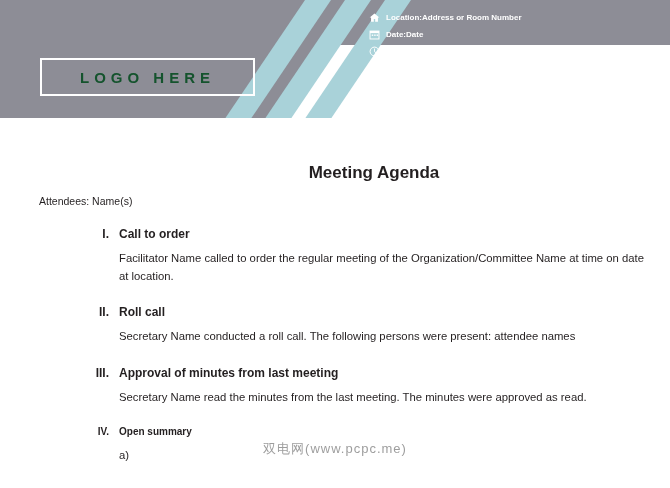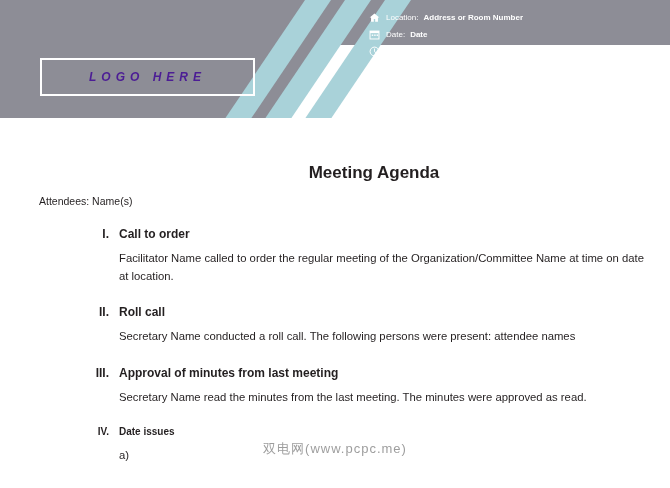--- a/index.html
+++ b/index.html
@@ -65,26 +65,25 @@
     top: 58px;
     width: 215px;
     height: 38px;
     border: 2px solid #ffffff;
     box-sizing: border-box;
     display: flex;
     align-items: center;
     justify-content: center;
   }
   .logo-text {
-    color: #4c1d95;
-    font-size: 12px;
+    color: #14532d;
+    font-size: 15px;
     font-weight: bold;
     letter-spacing: 5px;
     white-space: nowrap;
-    font-style: italic;
   }
 
   
   .meta {
     position: absolute;
     right: 72px;
     top: 10px;
     width: 230px;
     z-index: 5;
   }
@@ -100,22 +99,21 @@
     width: 13px;
     height: 13px;
     margin-right: 5px;
     display: flex;
     align-items: center;
     justify-content: center;
     color: #ffffff;
     flex: 0 0 13px;
   }
   .meta-label {
-    font-weight: normal;
-    margin-right: 5px;
+    font-weight: bold;
     white-space: nowrap;
   }
   .meta-value {
     white-space: nowrap;
     font-weight: bold;
   }
 
   
   .doc {
     position: absolute;
@@ -267,21 +265,21 @@
     <div class="sec-head">
       <span class="sec-num">III.</span>
       <span class="sec-title">Approval of minutes from last meeting</span>
     </div>
     <div class="sec-body">Secretary Name read the minutes from the last meeting. The minutes were approved as read.</div>
   </div>
 
   <div class="section">
     <div class="sec-head small">
       <span class="sec-num">IV.</span>
-      <span class="sec-title">Date issues</span>
+      <span class="sec-title">Open summary</span>
     </div>
     <div class="sub-item">
       <span class="sub-letter">a)</span>
     </div>
   </div>
 
 </div>
 
 <div class="watermark">双电网(www.pcpc.me)</div>
 

